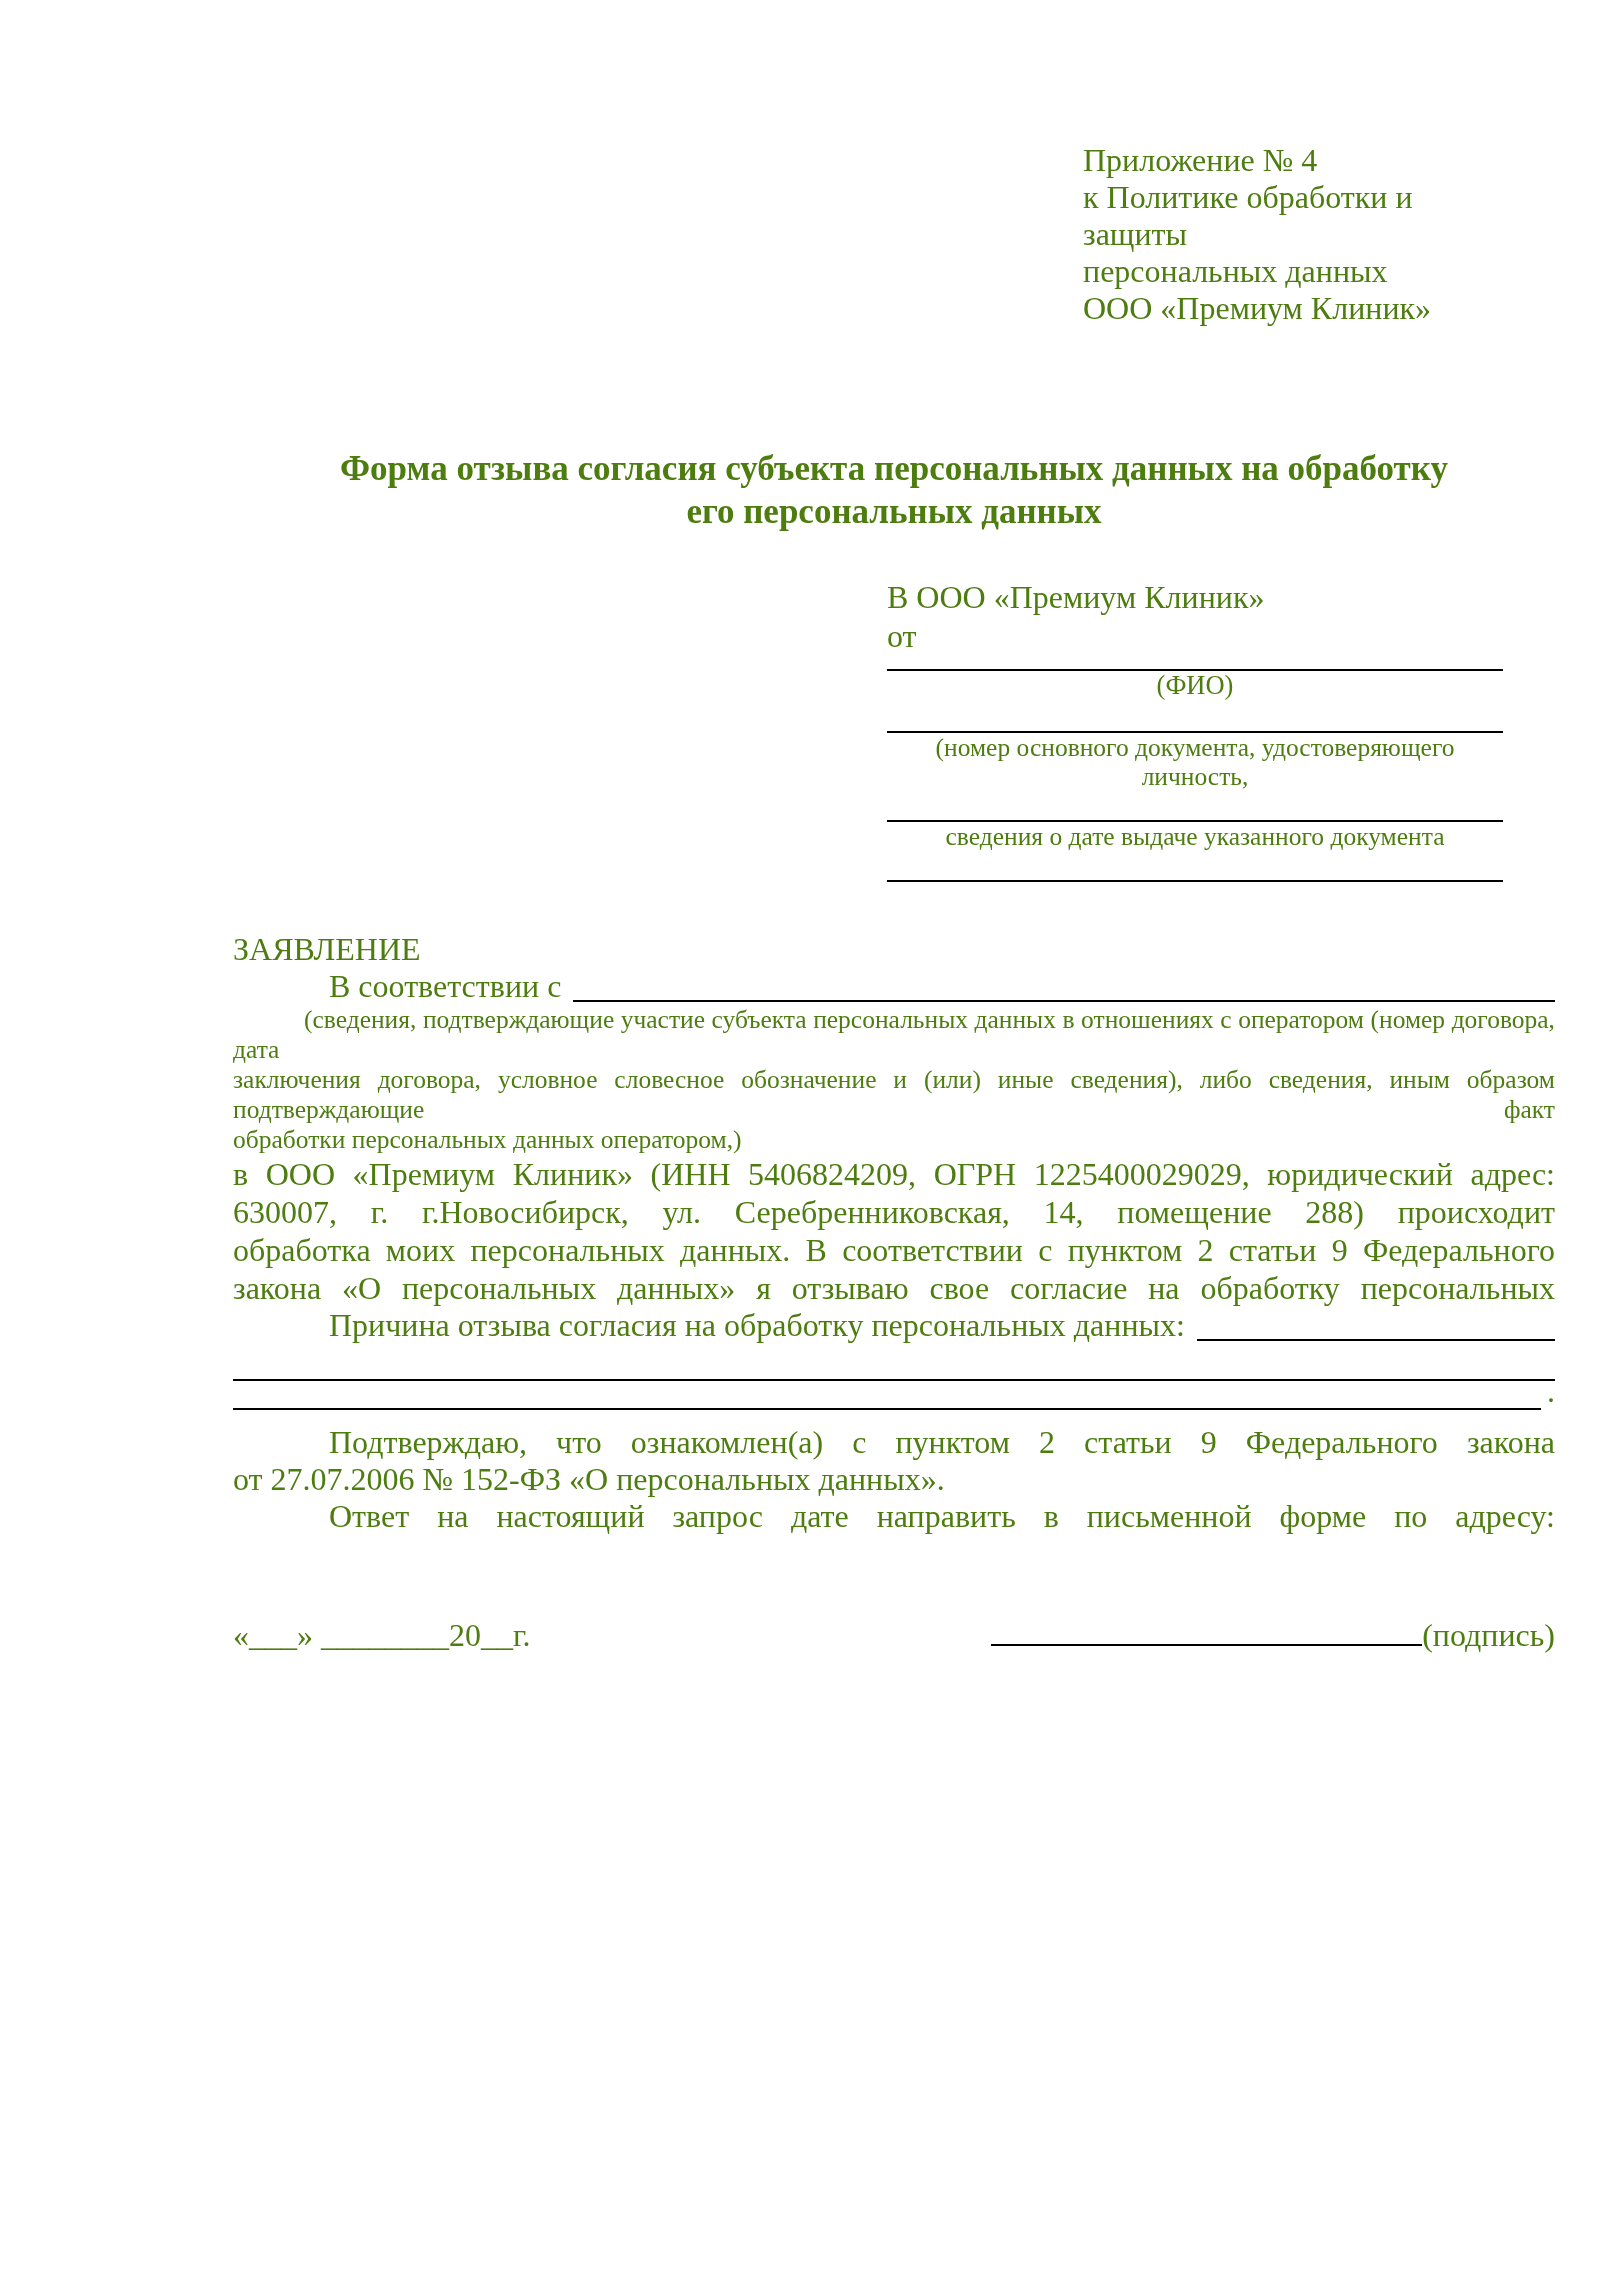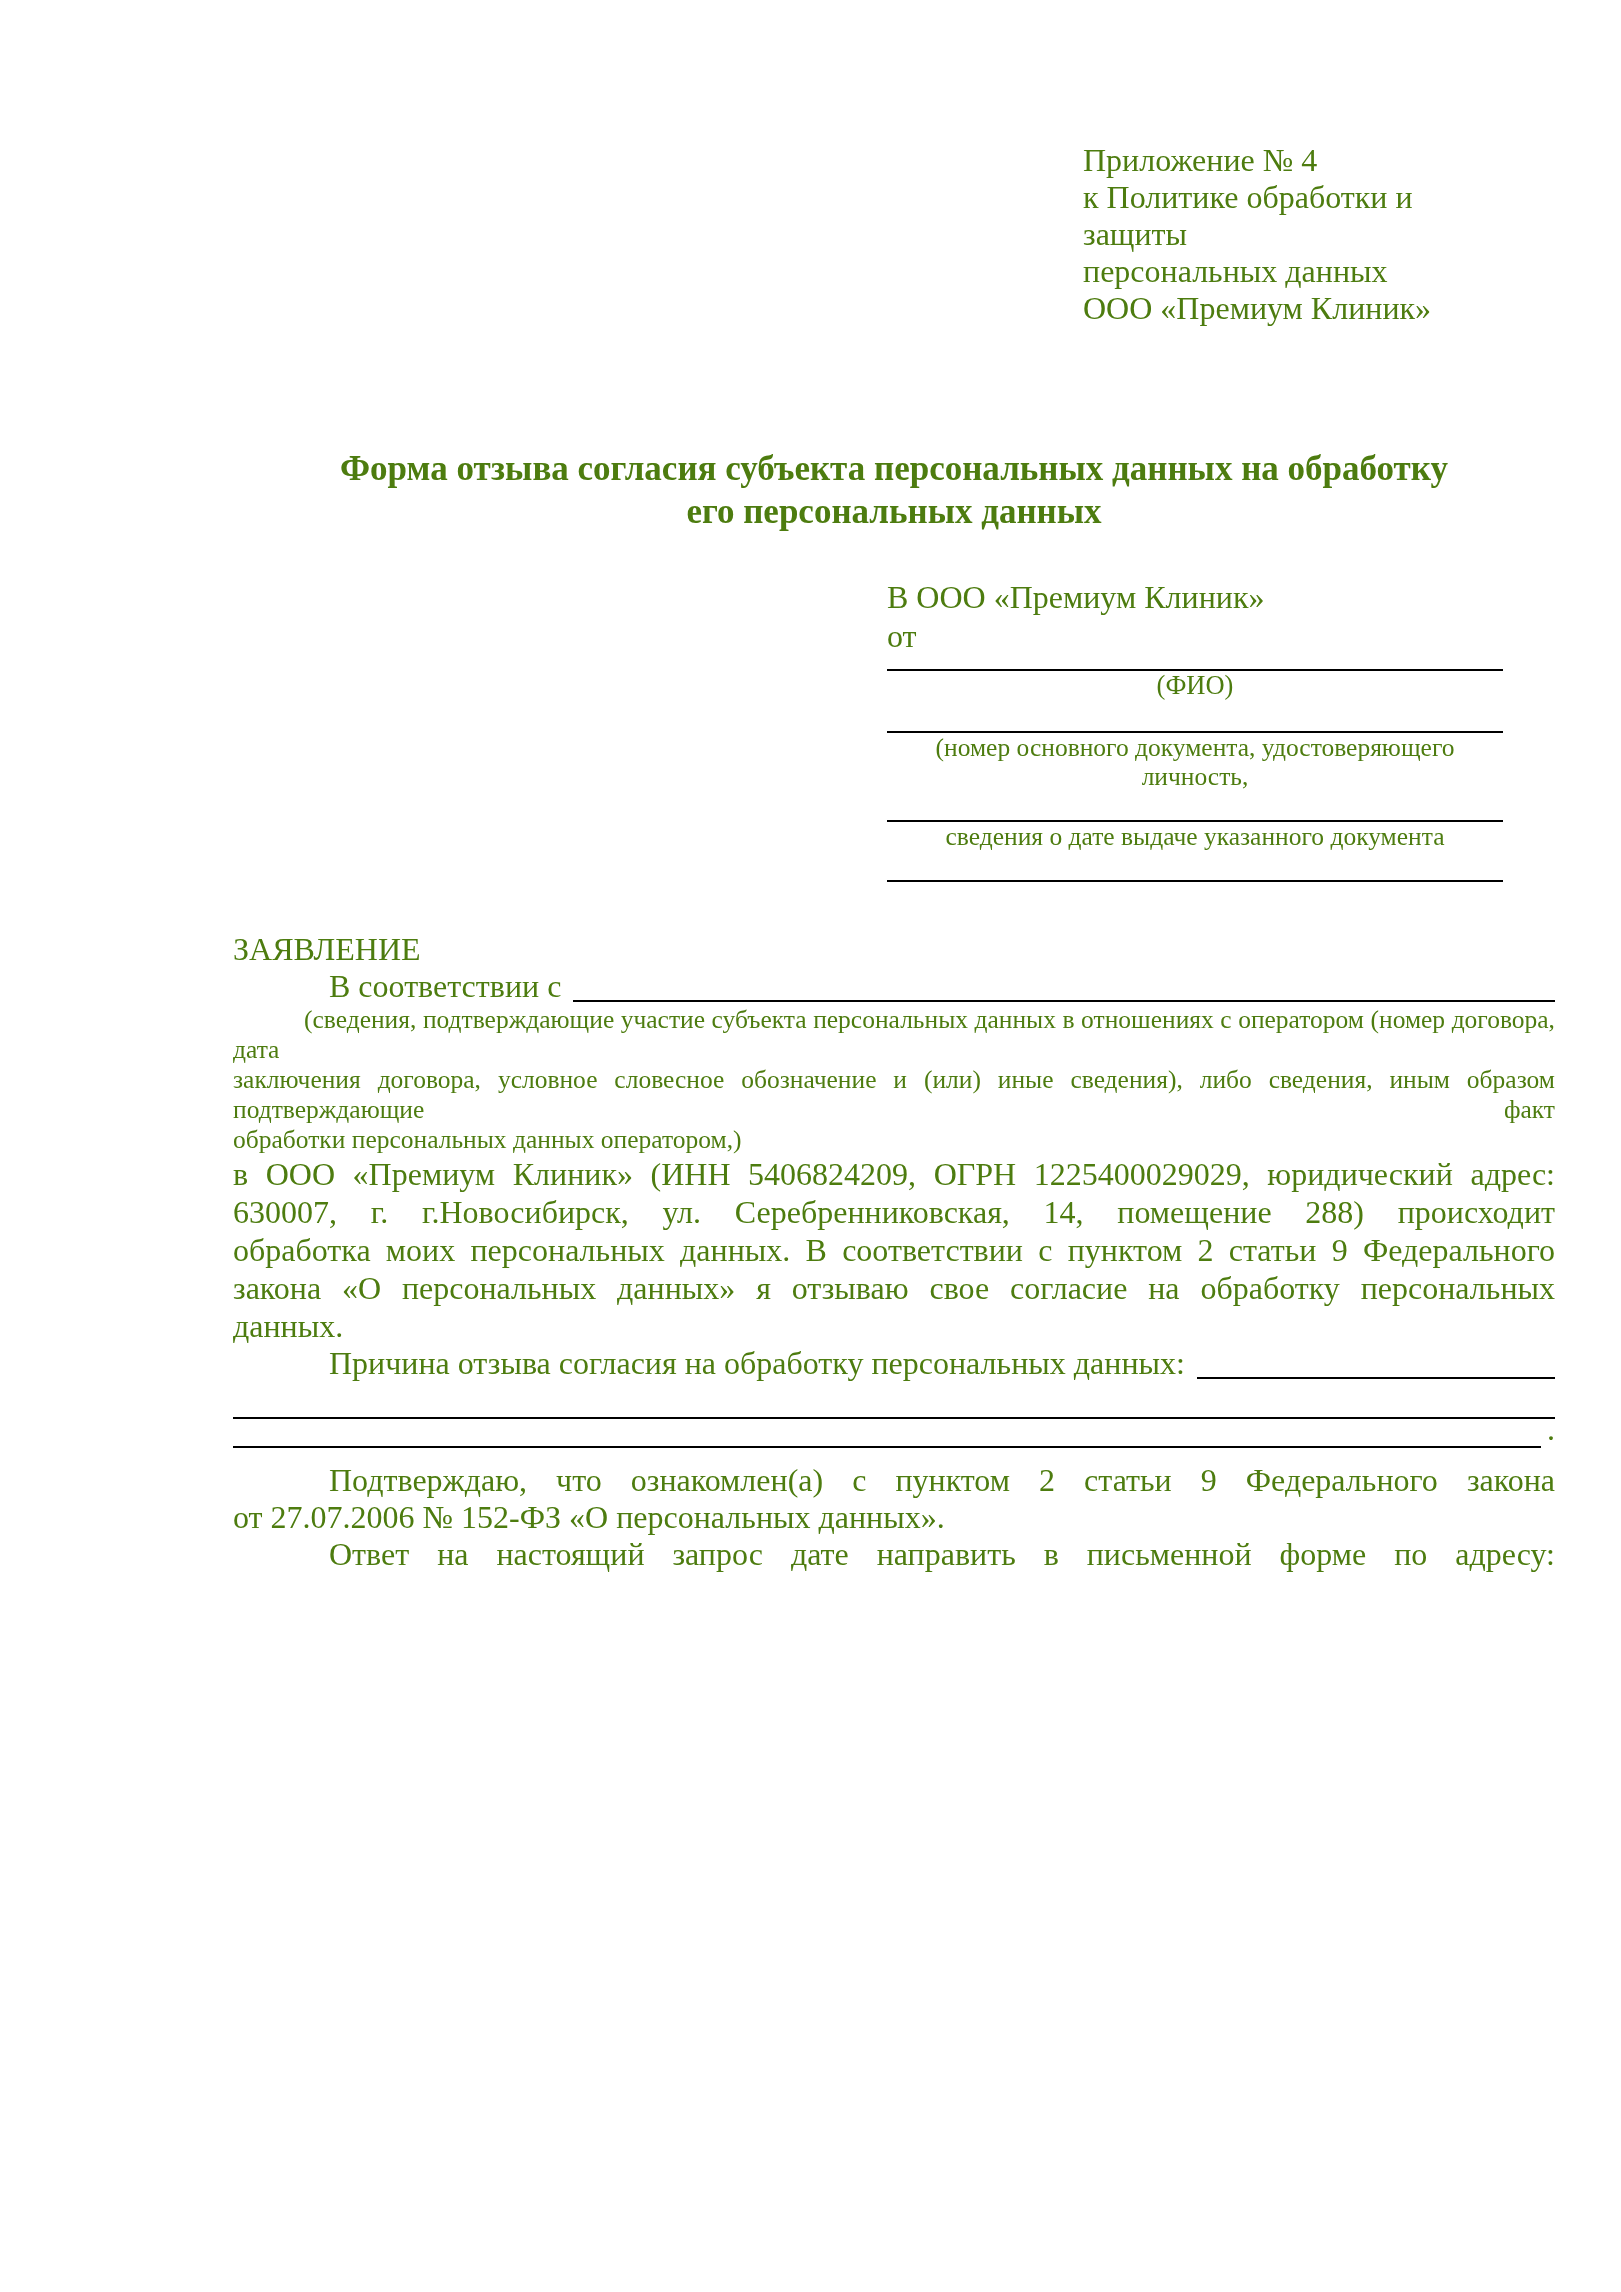--- a/index.html
+++ b/index.html
@@ -174,21 +174,20 @@
     <div class="jline fn-ind">(сведения, подтверждающие участие субъекта персональных данных в отношениях с оператором (номер договора, дата</div>
     <div class="jline">заключения договора, условное словесное обозначение и (или) иные сведения), либо сведения, иным образом подтверждающие факт</div>
     <div>обработки персональных данных оператором,)</div>
   </div>
 
   <div class="bodypar">
     <div class="jline">в ООО «Премиум Клиник» (ИНН 5406824209, ОГРН 1225400029029, юридический адрес:</div>
     <div class="jline">630007, г. г.Новосибирск, ул. Серебренниковская, 14, помещение 288) происходит</div>
     <div class="jline">обработка моих персональных данных. В соответствии с пунктом 2 статьи 9 Федерального</div>
     <div class="jline">закона «О персональных данных» я отзываю свое согласие на обработку персональных</div>
-    <div>данных.</div>
   </div>
 
   <div class="flex-row">
     <span class="lead ind">Причина отзыва согласия на обработку персональных данных:</span>
     <span class="fill-line"></span>
   </div>
 
   <div class="blank1"></div>
 
   <div class="blank2-row">
@@ -197,15 +196,22 @@
   </div>
 
   <div class="confirm">
     <div class="jline ind">Подтверждаю, что ознакомлен(а) с пунктом 2 статьи 9 Федерального закона</div>
     <div>от 27.07.2006 № 152-ФЗ «О персональных данных».</div>
   </div>
 
   <div class="jline ind">Ответ на настоящий запрос дате направить в письменной форме по адресу:</div>
 
 
+  <div class="footer-row">
+    <span>«___» ________20__г.</span>
+    <span class="sig-group">
+      <span class="sig-line"></span>
+      <span>(подпись)</span>
+    </span>
+  </div>
 
 </div>
 
 
 </body></html>

